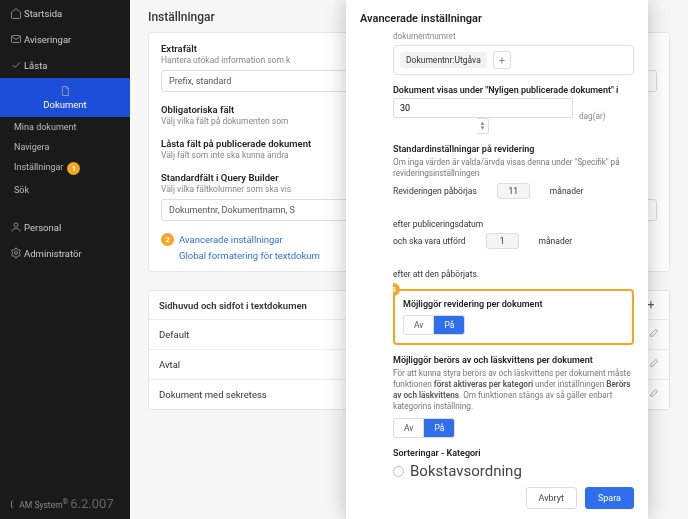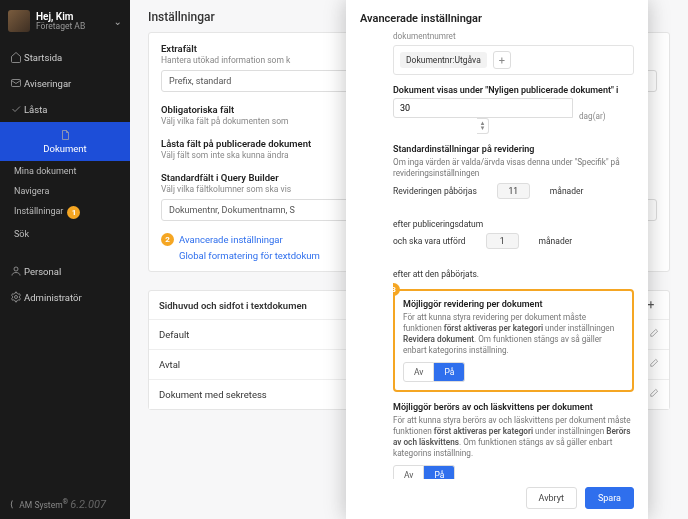--- a/index.html
+++ b/index.html
@@ -76,28 +76,20 @@
   .modal-foot { display:flex; justify-content:flex-end; gap:8px; padding-top:8px; }
   .btn { padding:5px 12px; font-size:9px; border-radius:3px; border:1px solid #ddd; background:#fff; cursor:pointer; color:#444;}
   .btn.primary { background:#2f6fed; border-color:#2f6fed; color:#fff;}
 </style>
 </head>
 <body>
 
 <div class="app">
 
   <div class="sidebar">
-    <div class="profile">
-      <div class="avatar"></div>
-      <div class="profile-text">
-        <div class="profile-name">Hej, Kim</div>
-        <div class="profile-sub">Företaget AB</div>
-      </div>
-      <div class="chevron">⌄</div>
-    </div>
 
     <div class="nav">
       <div class="nav-item">
         <span class="nav-ic">
             <svg viewBox="0 0 24 24">
               <path d="M3 11l9-8 9 8v10a2 2 0 0 1-2 2H5a2 2 0 0 1-2-2z"></path>
             </svg>
           </span>
         <span>Startsida</span>
       </div>
@@ -156,21 +148,21 @@
               <circle cx="12" cy="12" r="3"></circle>
               <path d="M19 12a7 7 0 0 0-.2-1.7l2-1.5-2-3.4-2.3.9a7 7 0 0 0-2.9-1.7L13 2h-2l-.6 2.6a7 7 0 0 0-2.9 1.7l-2.3-.9-2 3.4 2 1.5A7 7 0 0 0 5 12c0 .6.1 1.1.2 1.7l-2 1.5 2 3.4 2.3-.9a7 7 0 0 0 2.9 1.7L11 22h2l.6-2.6a7 7 0 0 0 2.9-1.7l2.3.9 2-3.4-2-1.5c.1-.6.2-1.1.2-1.7z"></path>
             </svg>
           </span>
         <span>Administratör</span>
       </div>
     </div>
 
     <div class="footer">
       <span class="footer-left">⟨</span>
-      <span><span>AM System</span><sup>®</sup> <span style="font-size:11px;color:#666;font-style:italic;">6.2.007</span></span>
+      <span><span>AM System</span><sup>®</sup> <span style="font-size:13px;color:#666;">6.2.007</span></span>
     </div>
   </div>
 
   <div class="main">
     <h1>Inställningar</h1>
 
     <div class="panel">
       <div class="field-block">
         <div class="field-label">Extrafält</div>
         <div class="field-desc">Hantera utökad information som k</div>
@@ -293,23 +285,20 @@
           <span>och ska vara utförd</span>
           <span class="mini-input">1</span>
           <span>månader</span>
           <span>efter att den påbörjats.</span>
         </div>
       </div>
 
       <div class="m-section boxed">
         <span class="badge-num box-badge">3</span>
         <div class="m-label">Möjliggör revidering per dokument</div>
-        <div class="m-text">
-          <span>För att kunna styra revidering per dokument måste funktionen </span><b>först aktiveras per kategori</b><span> under inställningen </span><b>Revidera dokument</b><span>. Om funktionen stängs av så gäller enbart kategorins inställning.</span>
-        </div>
         <div class="toggle">
           <div>Av</div>
           <div>På</div>
         </div>
       </div>
 
       <div class="m-section">
         <div class="m-label">Möjliggör berörs av och läskvittens per dokument</div>
         <div class="m-text">
           <span>För att kunna styra berörs av och läskvittens per dokument måste funktionen </span><b>först aktiveras per kategori</b><span> under inställningen </span><b>Berörs av och läskvittens</b><span>. Om funktionen stängs av så gäller enbart kategorins inställning.</span>

